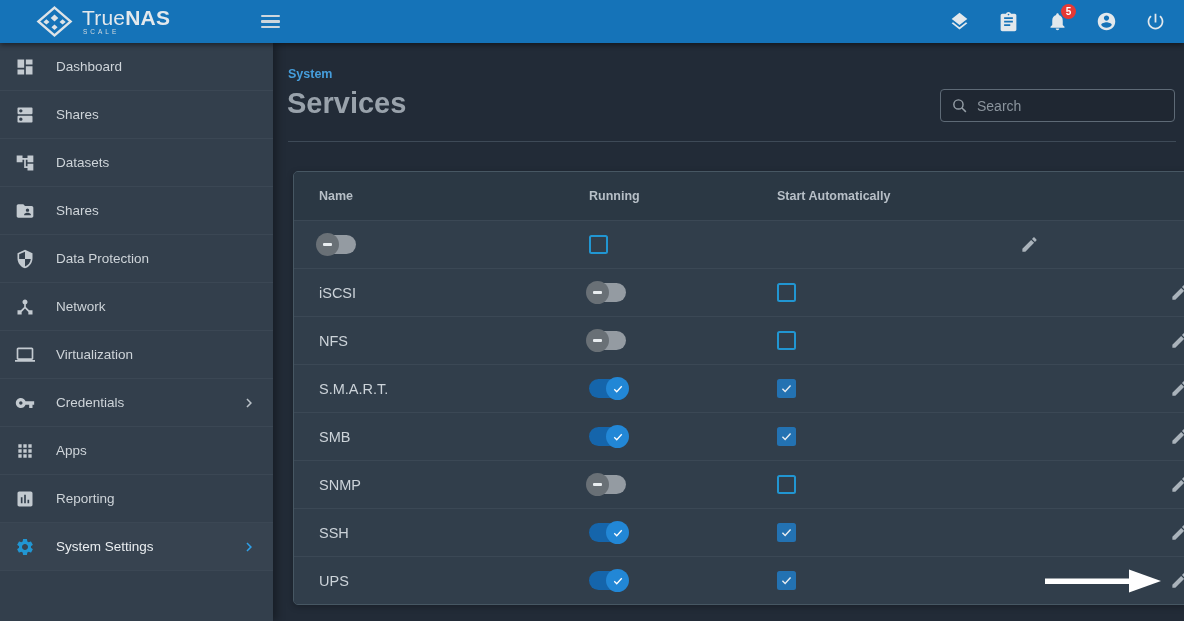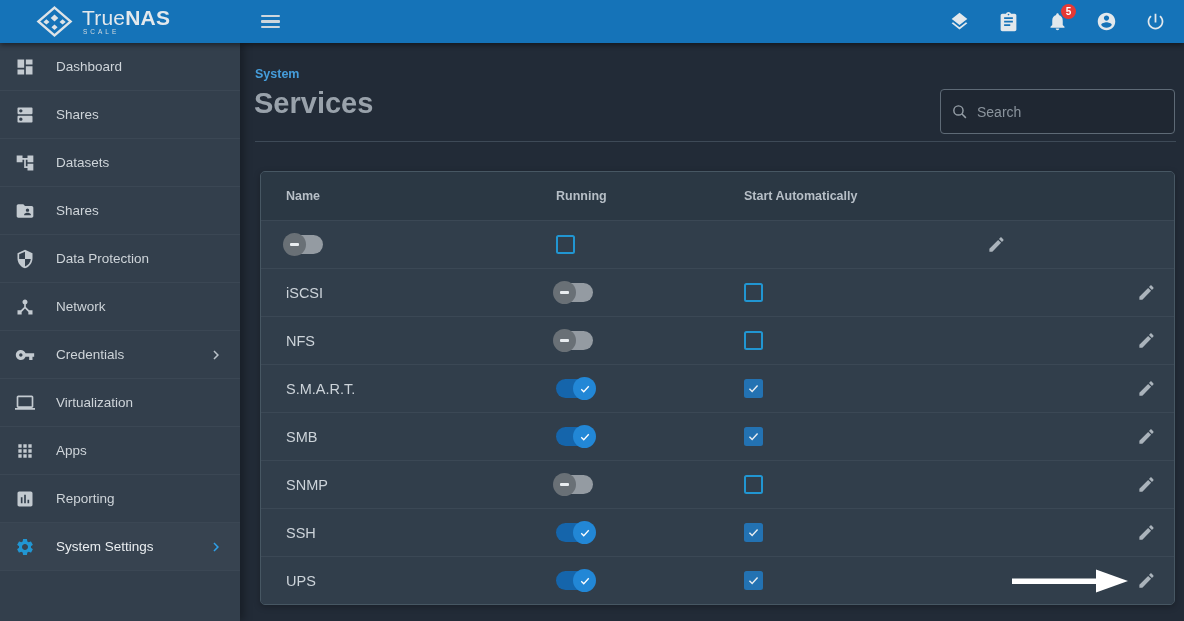--- a/index.html
+++ b/index.html
@@ -36,41 +36,41 @@
   .topbar-icons{margin-left:auto;margin-right:17px;display:flex;align-items:center;gap:25px;}
   .top-icon-btn{position:relative;background:none;border:none;cursor:pointer;color:#e2e8ec;
     width:24px;height:24px;display:flex;align-items:center;justify-content:center;}
   .top-icon-btn svg{width:21px;height:21px;fill:#e2e8ec;}
   .badge{position:absolute;top:-6px;right:-7px;min-width:15px;height:15px;border-radius:8px;
     background:var(--badge-red);color:#fff;font-size:10px;font-weight:700;line-height:15px;
     text-align:center;padding:0 2px;}
 
   
   .layout{display:flex;height:578px;}
-  .sidebar{width:240px;background:var(--sidebar-bg);position:relative;z-index:20;
+  .sidebar{width:273px;background:var(--sidebar-bg);position:relative;z-index:20;
     box-shadow:4px 0 8px rgba(0,0,0,.30);}
   .side-item{height:48px;display:flex;align-items:center;padding:0 15px;gap:21px;cursor:pointer;
     border-bottom:1px solid #3b4754;}
   .side-icon{width:20px;height:20px;flex:0 0 auto;}
   .side-icon svg{width:20px;height:20px;fill:#c3cad0;}
   .side-label{font-size:13.5px;color:#ced4d9;}
   .side-chevron{margin-left:auto;width:18px;height:18px;}
   .side-chevron svg{width:18px;height:18px;fill:#b9c1c8;}
   .side-item.active .side-icon svg{fill:var(--accent);}
   .side-item.active .side-label{color:#e9edf0;}
   .side-item.active .side-chevron svg{fill:#2fa0e8;}
   .side-item.active{background:rgba(255,255,255,.025);}
 
   .main{flex:1;position:relative;background:var(--main-bg);}
 
   
   .breadcrumb{position:absolute;left:15px;top:24px;font-size:12.5px;font-weight:700;
     color:#459ddb;cursor:pointer;}
   .page-title{position:absolute;left:14px;top:44px;font-size:29px;font-weight:700;color:#99a2ab;}
-  .searchbox{position:absolute;right:9px;top:46px;width:235px;height:45px;border:1px solid #5e6a76;
+  .searchbox{position:absolute;right:9px;top:46px;width:235px;height:33px;border:1px solid #5e6a76;
     border-radius:4px;display:flex;align-items:center;padding:0 10px;gap:9px;background:rgba(0,0,0,.08);}
   .searchbox svg{width:17px;height:17px;stroke:#97a0a8;fill:none;stroke-width:2;}
   .searchbox input{flex:1;background:transparent;border:none;outline:none;color:#cdd3d8;
     font-size:14px;font-family:"Liberation Sans",sans-serif;}
   .searchbox input::placeholder{color:#8b949d;}
   .head-divider{position:absolute;left:15px;right:8px;top:98px;height:1px;background:#3e4a57;}
 
   
   .card{position:absolute;left:20px;top:128px;width:915px;border:1px solid #475763;border-radius:5px;
     overflow:hidden;background:var(--card-row);box-shadow:0 2px 6px rgba(0,0,0,.25);}
@@ -225,39 +225,39 @@
             <path d="M17 16l-4-4V8.82C14.16 8.4 15 7.3 15 6c0-1.66-1.34-3-3-3S9 4.34 9 6c0 1.3.84 2.4 2 2.82V12l-4 4H3v5h5v-3.05l4-4.2 4 4.2V21h5v-5h-4z"></path>
           </svg>
         </span>
     <span class="side-label">Network</span>
 
   </div>
 
   <div class="side-item">
     <span class="side-icon">
           <svg viewBox="0 0 24 24">
+            <path d="M20 18c1.1 0 1.99-.9 1.99-2L22 5c0-1.1-.9-2-2-2H4c-1.1 0-2 .9-2 2v11c0 1.1.9 2 2 2H0v2h24v-2h-4zM4 5h16v11H4V5z"></path>
+          </svg>
+        </span>
+    <span class="side-label">Virtualization</span>
+
+  </div>
+
+  <div class="side-item">
+    <span class="side-icon">
+          <svg viewBox="0 0 24 24">
             <path d="M12.65 10C11.83 7.67 9.61 6 7 6c-3.31 0-6 2.69-6 6s2.69 6 6 6c2.61 0 4.83-1.67 5.65-4H17v4h4v-4h2v-4H12.65zM7 14c-1.1 0-2-.9-2-2s.9-2 2-2 2 .9 2 2-.9 2-2 2z"></path>
           </svg>
         </span>
     <span class="side-label">Credentials</span>
     <span class="side-chevron">
           <svg viewBox="0 0 24 24">
             <path d="M10 6 8.59 7.41 13.17 12l-4.58 4.59L10 18l6-6z"></path>
           </svg>
         </span>
-  </div>
-
-  <div class="side-item">
-    <span class="side-icon">
-          <svg viewBox="0 0 24 24">
-            <path d="M20 18c1.1 0 1.99-.9 1.99-2L22 5c0-1.1-.9-2-2-2H4c-1.1 0-2 .9-2 2v11c0 1.1.9 2 2 2H0v2h24v-2h-4zM4 5h16v11H4V5z"></path>
-          </svg>
-        </span>
-    <span class="side-label">Virtualization</span>
-
   </div>
 
   <div class="side-item">
     <span class="side-icon">
           <svg viewBox="0 0 24 24">
             <path d="M4 8h4V4H4v4zm6 12h4v-4h-4v4zm-6 0h4v-4H4v4zm0-6h4v-4H4v4zm6 0h4v-4h-4v4zm6-10v4h4V4h-4zm-6 4h4V4h-4v4zm6 6h4v-4h-4v4zm0 6h4v-4h-4v4z"></path>
           </svg>
         </span>
     <span class="side-label">Apps</span>
 

